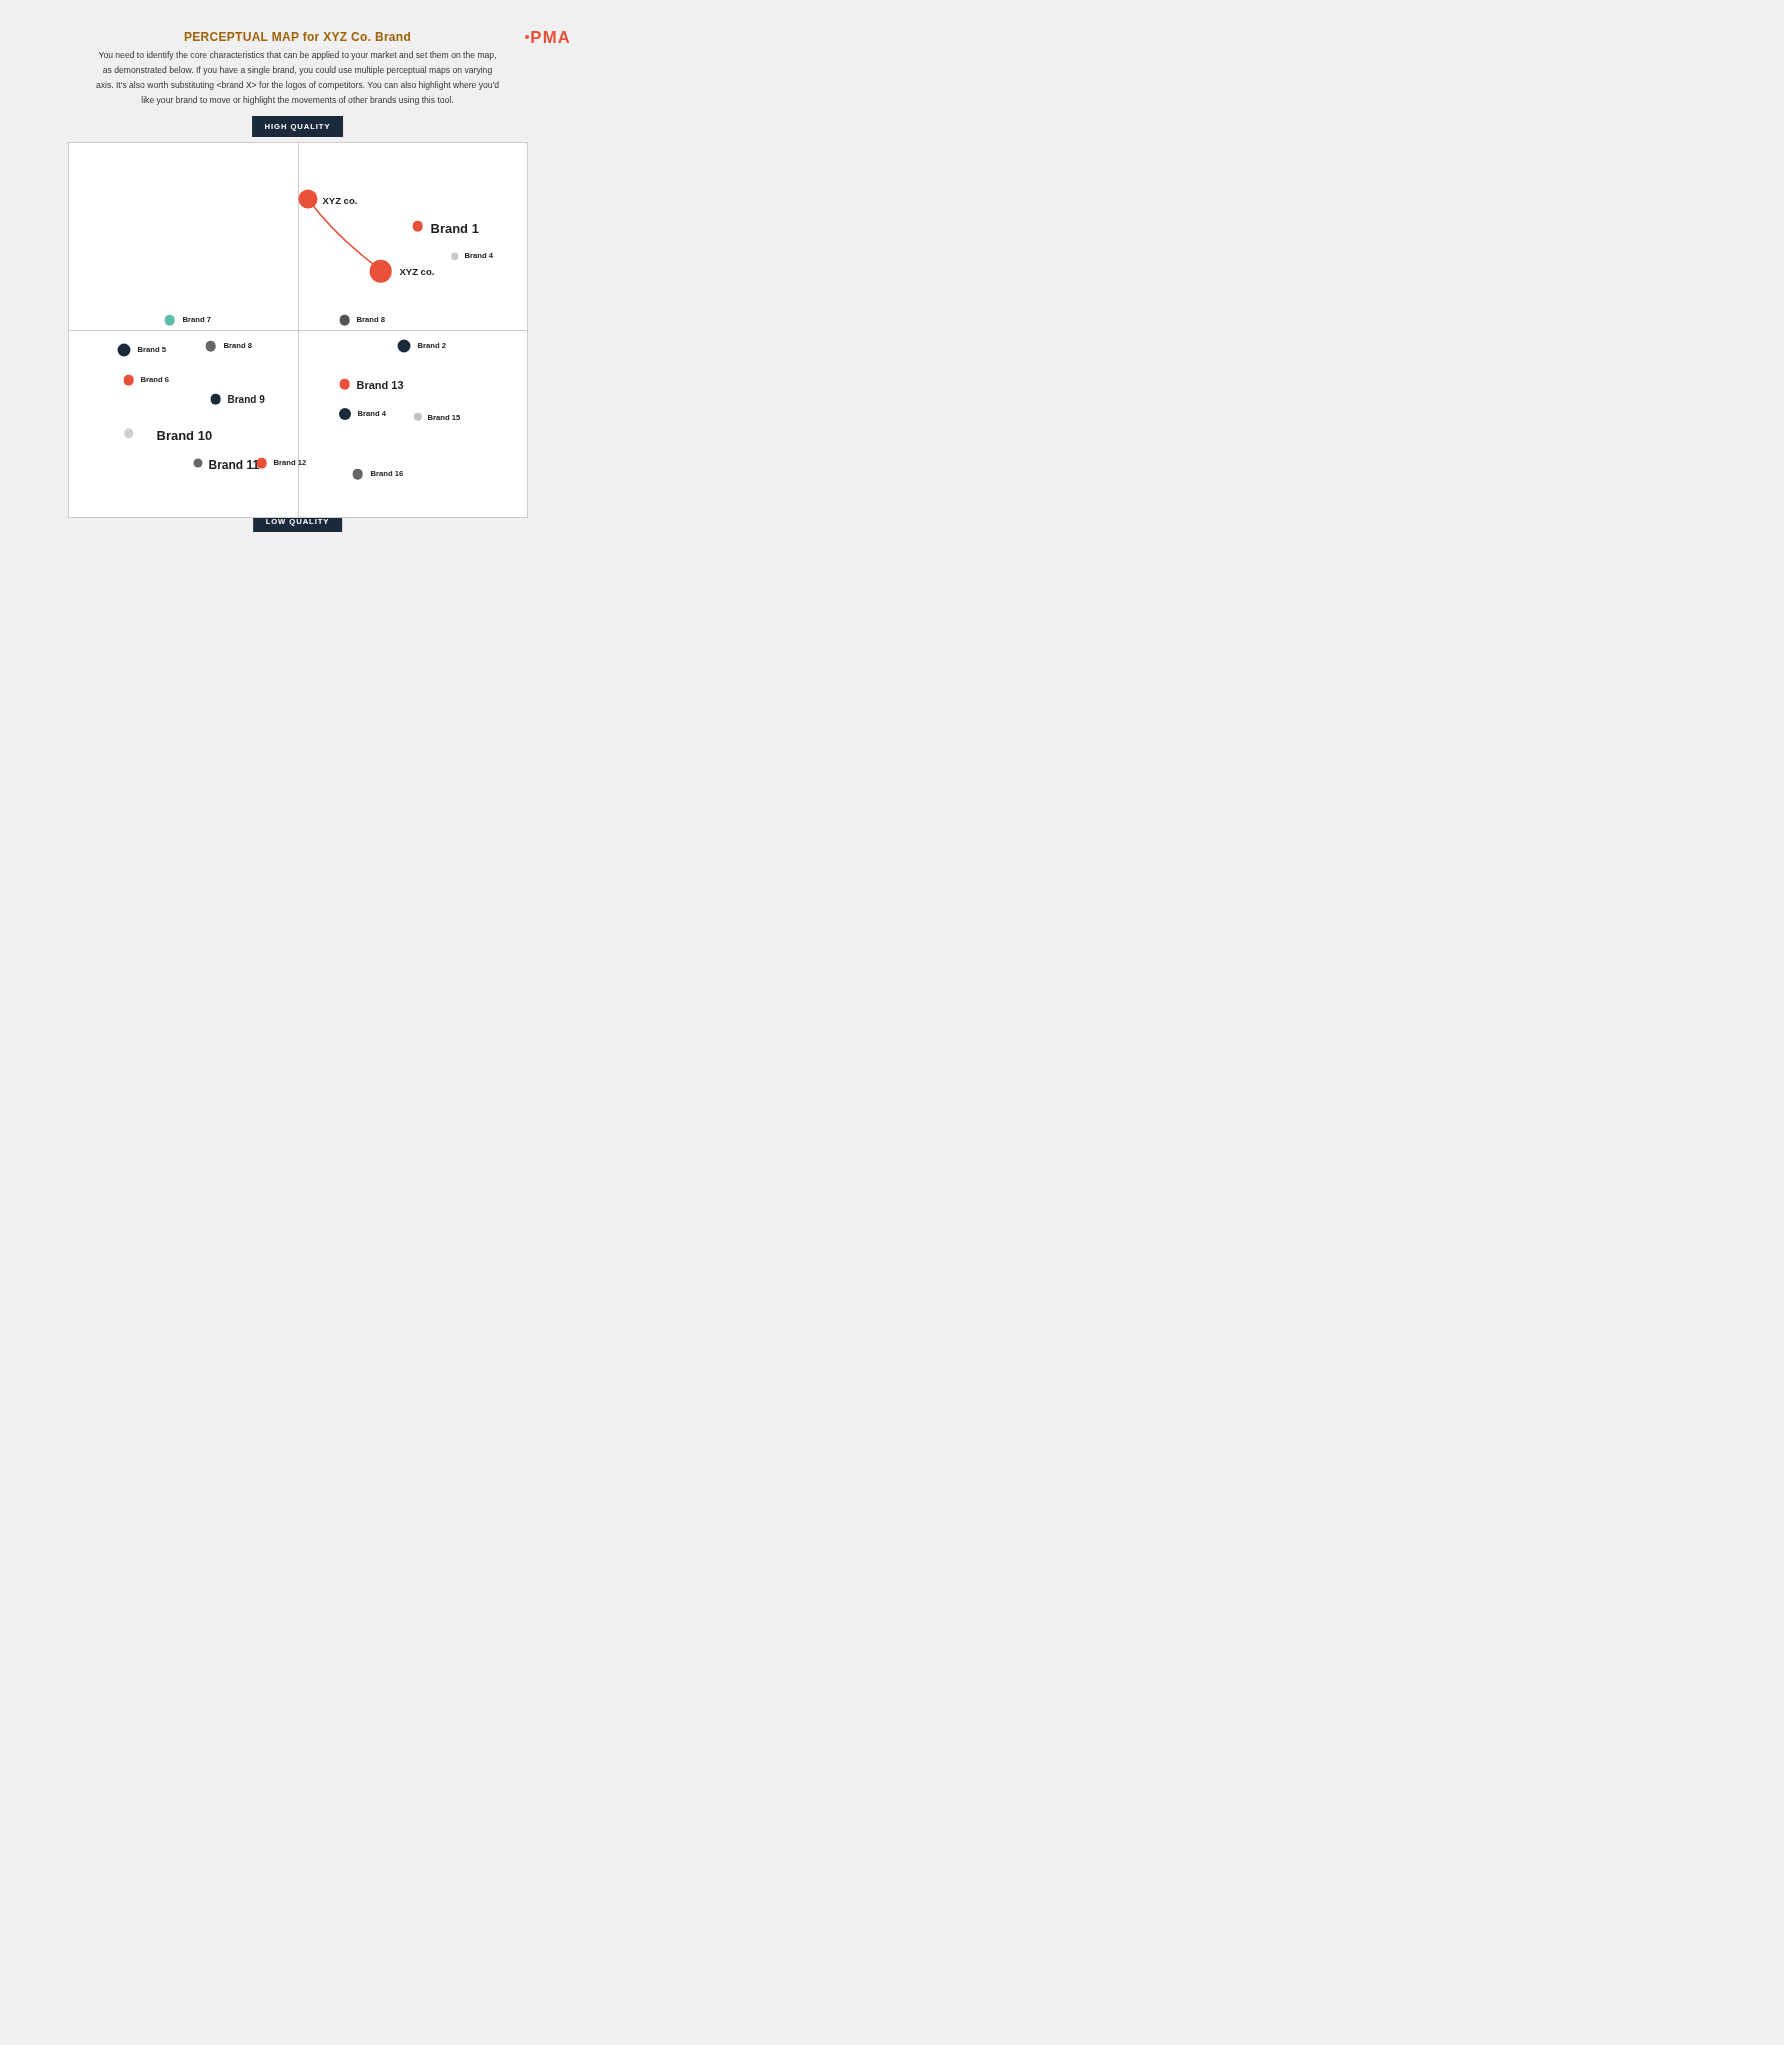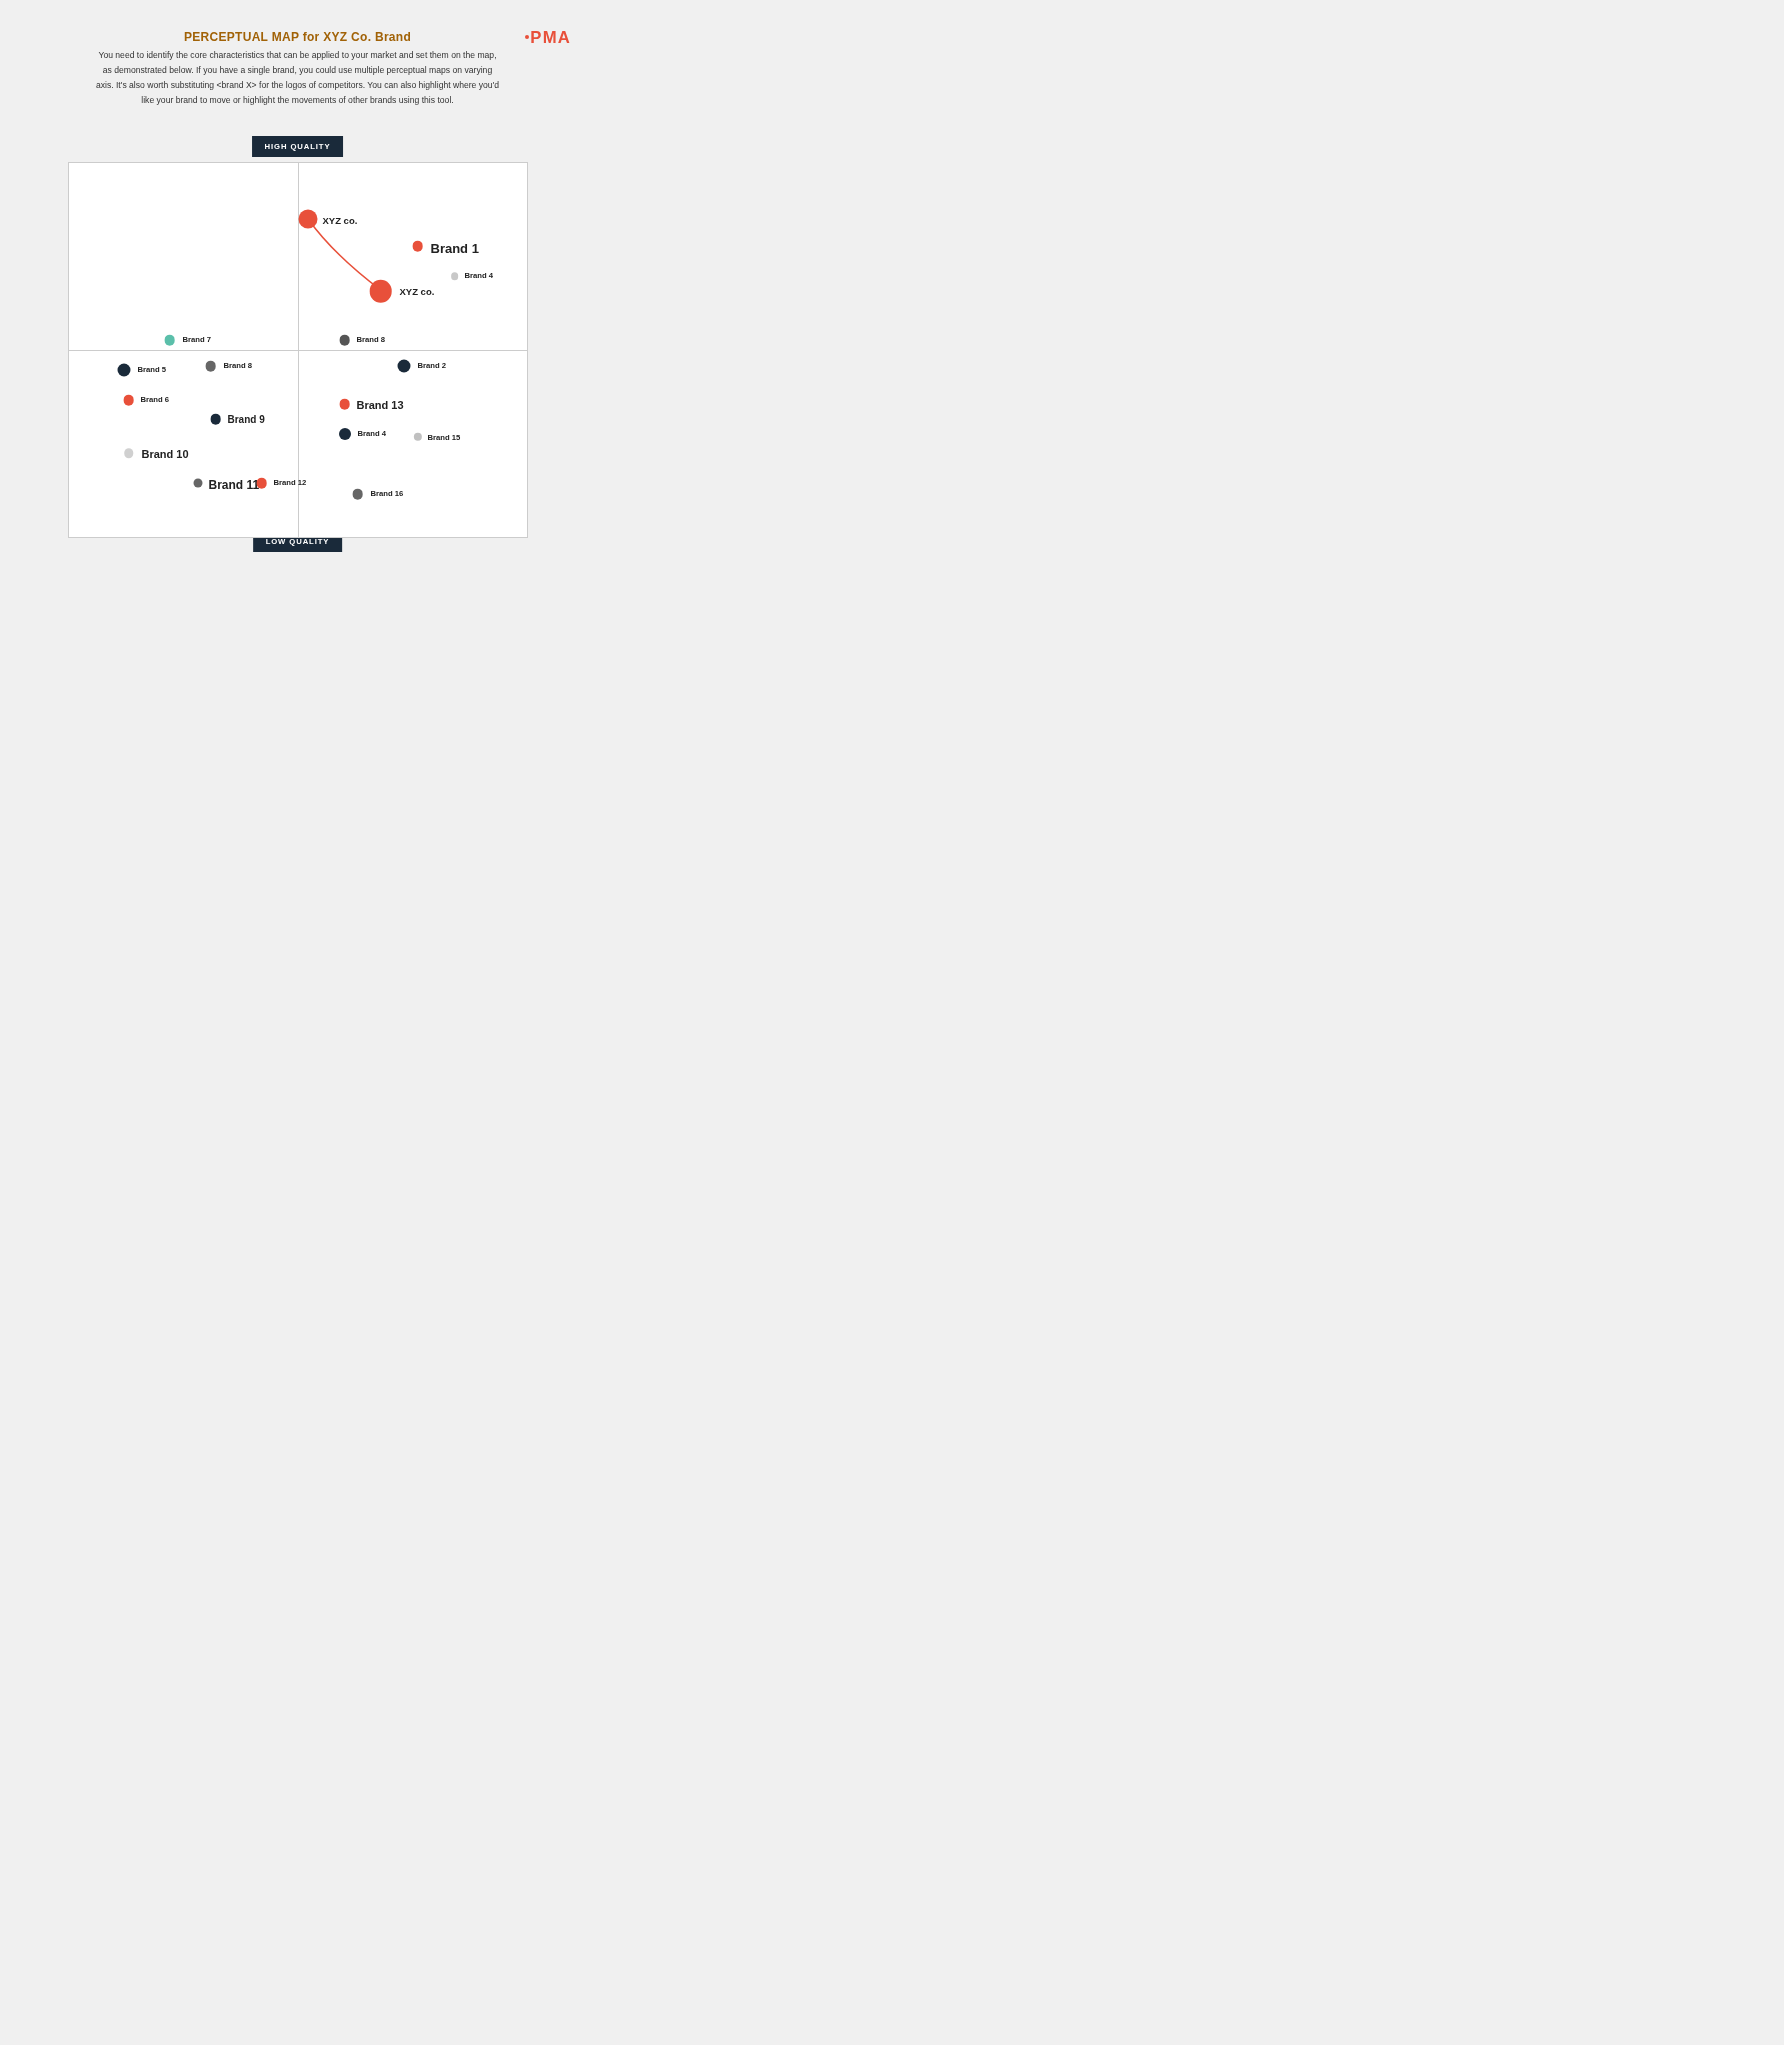--- a/index.html
+++ b/index.html
@@ -51,21 +51,21 @@
       margin-bottom: 4px;
       letter-spacing: 0.3px;
     }
     
     .description {
       text-align: center;
       font-size: 8.6px;
       color: #333;
       line-height: 1.75;
       max-width: 405px;
-      margin: 0 auto 28px;
+      margin: 0 auto 8px;
     }
     
     .chart-wrapper {
       position: relative;
       width: 512px;
       margin: 8px auto;
     }
     .chart-outer {
       position: relative;
       width: 512px;
@@ -214,21 +214,21 @@
           <span class="brand-label" style="left: 72px; top: 232px; font-size: 7.7px; font-weight: 600;">Brand 6</span>
           <div class="brand-dot" style="left: 147px; top: 256px; width: 10.7px; height: 10.7px; background: rgb(26, 42, 58); position: absolute; border-radius: 50%; transform: translate(-50%, -50%);"></div>
           <span class="brand-label" style="left: 159px; top: 251px; font-size: 10px; font-weight: 600;">Brand 9</span>
           <div class="brand-dot" style="left: 276px; top: 241px; width: 10.7px; height: 10.7px; background: rgb(232, 80, 58); position: absolute; border-radius: 50%; transform: translate(-50%, -50%);"></div>
           <span class="brand-label" style="left: 288px; top: 236px; font-size: 11px; font-weight: 600;">Brand 13</span>
           <div class="brand-dot" style="left: 276px; top: 271px; width: 12px; height: 12px; background: rgb(26, 42, 58); position: absolute; border-radius: 50%; transform: translate(-50%, -50%);"></div>
           <span class="brand-label" style="left: 289px; top: 266px; font-size: 7.7px; font-weight: 600;">Brand 4</span>
           <div class="brand-dot" style="left: 349px; top: 274px; width: 8.3px; height: 8.3px; background: rgb(192, 192, 192); position: absolute; border-radius: 50%; transform: translate(-50%, -50%);"></div>
           <span class="brand-label" style="left: 359px; top: 270px; font-size: 7.7px; font-weight: 600;">Brand 15</span>
           <div class="brand-dot" style="left: 60px; top: 290px; width: 9.5px; height: 9.5px; background: rgb(208, 208, 208); position: absolute; border-radius: 50%; transform: translate(-50%, -50%);"></div>
-          <span class="brand-label" style="left: 73px; top: 285px; font-size: 11px; font-weight: 600;">Brand 10</span>
+          <span class="brand-label" style="left: 88px; top: 285px; font-size: 13px; font-weight: 600;">Brand 10</span>
           <div class="brand-dot" style="left: 129px; top: 320px; width: 9px; height: 9px; background: rgb(102, 102, 102); position: absolute; border-radius: 50%; transform: translate(-50%, -50%);"></div>
           <span class="brand-label" style="left: 140px; top: 315px; font-size: 12px; font-weight: 600;">Brand 11</span>
           <div class="brand-dot" style="left: 193px; top: 320px; width: 10.7px; height: 10.7px; background: rgb(232, 80, 58); position: absolute; border-radius: 50%; transform: translate(-50%, -50%);"></div>
           <span class="brand-label" style="left: 205px; top: 315px; font-size: 7.7px; font-weight: 600;">Brand 12</span>
           <div class="brand-dot" style="left: 289px; top: 331px; width: 10.7px; height: 10.7px; background: rgb(102, 102, 102); position: absolute; border-radius: 50%; transform: translate(-50%, -50%);"></div>
           <span class="brand-label" style="left: 302px; top: 326px; font-size: 7.7px; font-weight: 600;">Brand 16</span>
         </div>
     </div>
   </div>
 

